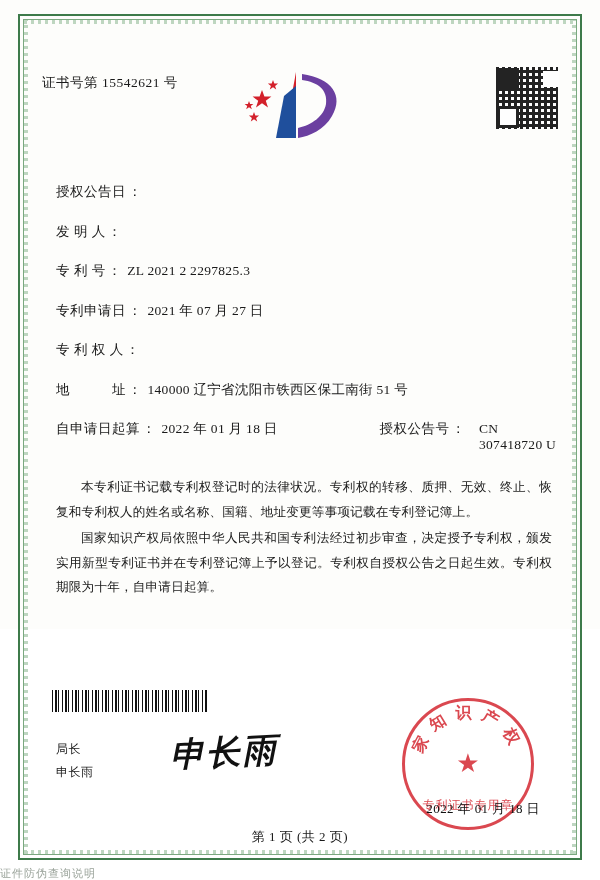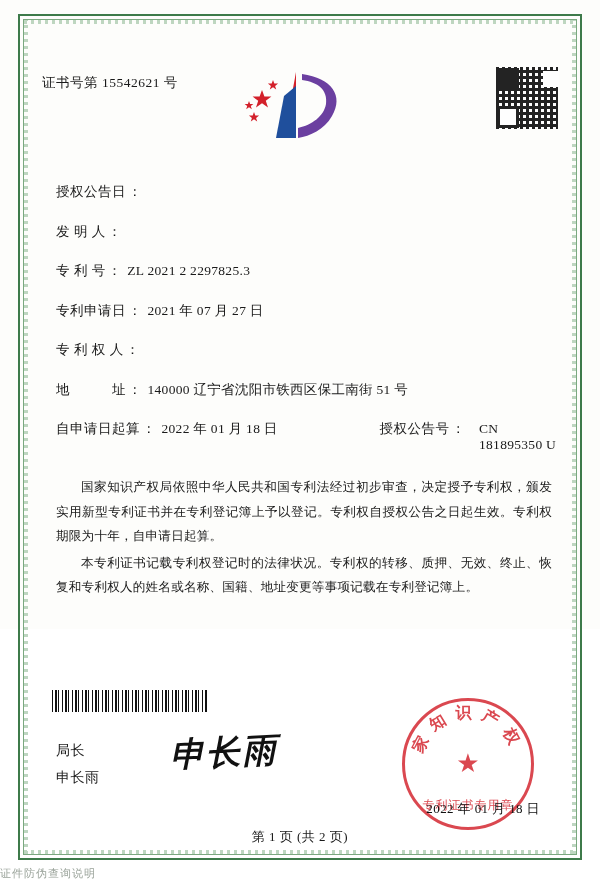--- a/index.html
+++ b/index.html
@@ -173,24 +173,23 @@
     position: absolute;
     left: 10px; top: 0px;
     width: 155px; height: 22px;
     background-image: repeating-linear-gradient(90deg,
       #111 0 1px, #fff 1px 3px, #111 3px 5px, #fff 5px 6px, #111 6px 7px, #fff 7px 10px);
     background-size: 10px 100%;
   }
   .sign-block {
     position: absolute;
     left: 14px; top: 48px;
-    font-size: 14px;
+    font-size: 12px;
     line-height: 1.95;
     letter-spacing: .5px;
-    font-family: Liberation Mono, monospace;
   }
   .signature {
     position: absolute;
     left: 128px; top: 40px;
     font-size: 34px;
     font-family: "Liberation Serif", "DejaVu Serif", serif;
     font-style: italic;
     font-weight: bold;
     color: #111;
     letter-spacing: 2px;
@@ -321,28 +320,28 @@
         <span class="colon">：</span>
         <span class="val">140000 辽宁省沈阳市铁西区保工南街 51 号</span>
       </div>
 
       <div class="field two-col">
         <span class="lbl">自申请日起算</span>
         <span class="colon">：</span>
         <span class="val">2022 年 01 月 18 日</span>
         <span class="lbl2">授权公告号</span>
         <span class="colon">：</span>
-        <span class="val2">CN 181895350 U</span>
+        <span class="val2">CN 307418720 U</span>
       </div>
 
     </div>
 
     <div class="paragraphs">
+      <p class="para no-indent">本专利证书记载专利权登记时的法律状况。专利权的转移、质押、无效、终止、恢复和专利权人的姓名或名称、国籍、地址变更等事项记载在专利登记簿上。</p>
       <p class="para">国家知识产权局依照中华人民共和国专利法经过初步审查，决定授予专利权，颁发实用新型专利证书并在专利登记簿上予以登记。专利权自授权公告之日起生效。专利权期限为十年，自申请日起算。</p>
-      <p class="para no-indent">本专利证书记载专利权登记时的法律状况。专利权的转移、质押、无效、终止、恢复和专利权人的姓名或名称、国籍、地址变更等事项记载在专利登记簿上。</p>
     </div>
 
   </div>
 
   <div class="bottom">
 
     <div class="barcode"></div>
 
     <div class="sign-block">
       <div>局长</div>

